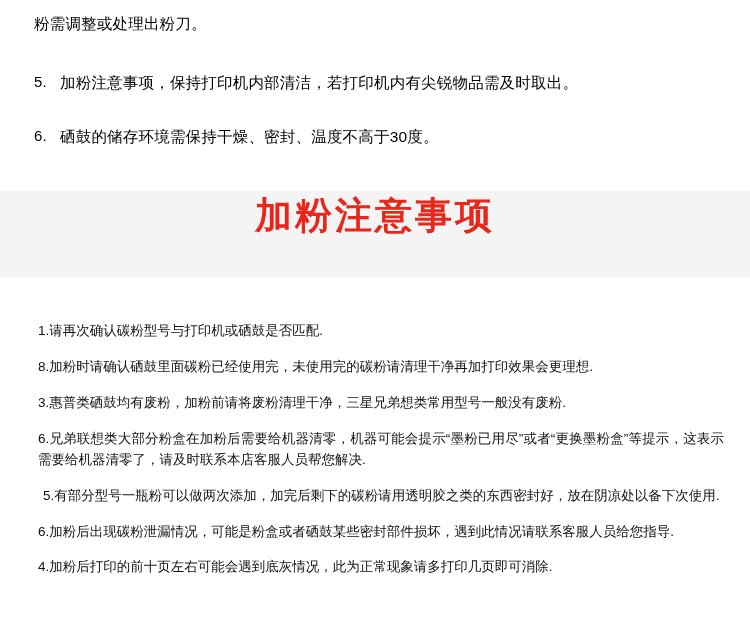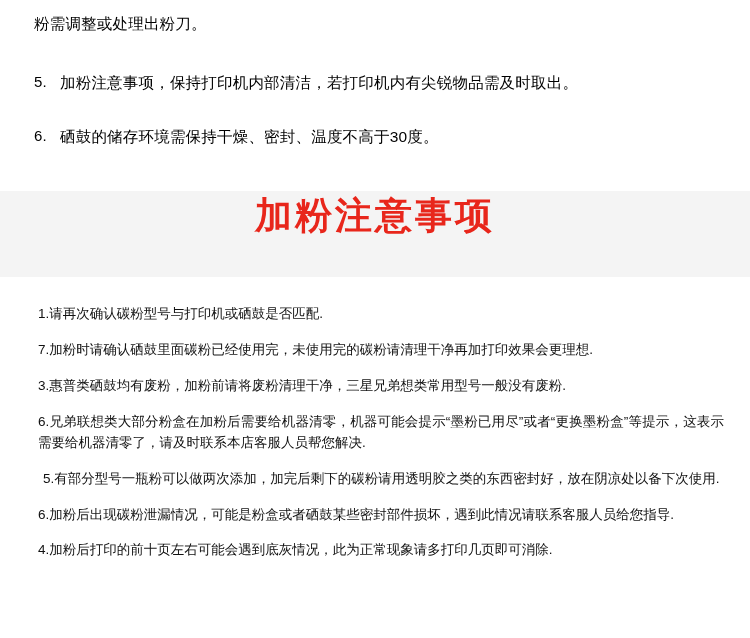--- a/index.html
+++ b/index.html
@@ -61,21 +61,21 @@
     font-family: "DejaVu Sans", sans-serif;
     font-weight: bold;
     font-size: 37px;
     letter-spacing: 3px;
     color: #e8261b;
   }
   
   .instructions {
     position: absolute;
     left: 0;
-    top: 304px;
+    top: 321px;
     width: 750px;
     padding: 0 26px 0 38px;
     box-sizing: border-box;
   }
   .ins-item {
     font-size: 13.5px;
     line-height: 1.55;
     color: #111111;
     margin-bottom: 15px;
     text-align: justify;
@@ -104,21 +104,21 @@
       <div class="note-text">硒鼓的储存环境需保持干燥、密封、温度不高于30度。</div>
     </div>
   </div>
 
   <div class="banner">
     <div class="banner-title">加粉注意事项</div>
   </div>
 
   <div class="instructions">
     <div class="ins-item">1.请再次确认碳粉型号与打印机或硒鼓是否匹配.</div>
-    <div class="ins-item">7.加粉时请确认硒鼓里面碳粉已经使用完，未使用完的碳粉请清理干净再加打印效果会更理想.</div>
+    <div class="ins-item">8.加粉时请确认硒鼓里面碳粉已经使用完，未使用完的碳粉请清理干净再加打印效果会更理想.</div>
     <div class="ins-item">3.惠普类硒鼓均有废粉，加粉前请将废粉清理干净，三星兄弟想类常用型号一般没有废粉.</div>
     <div class="ins-item">6.兄弟联想类大部分粉盒在加粉后需要给机器清零，机器可能会提示“墨粉已用尽”或者“更换墨粉盒”等提示，这表示需要给机器清零了，请及时联系本店客服人员帮您解决.</div>
     <div class="ins-item indented">5.有部分型号一瓶粉可以做两次添加，加完后剩下的碳粉请用透明胶之类的东西密封好，放在阴凉处以备下次使用.</div>
     <div class="ins-item">6.加粉后出现碳粉泄漏情况，可能是粉盒或者硒鼓某些密封部件损坏，遇到此情况请联系客服人员给您指导.</div>
     <div class="ins-item">4.加粉后打印的前十页左右可能会遇到底灰情况，此为正常现象请多打印几页即可消除.</div>
   </div>
 
 </div>
 
 </body></html>

